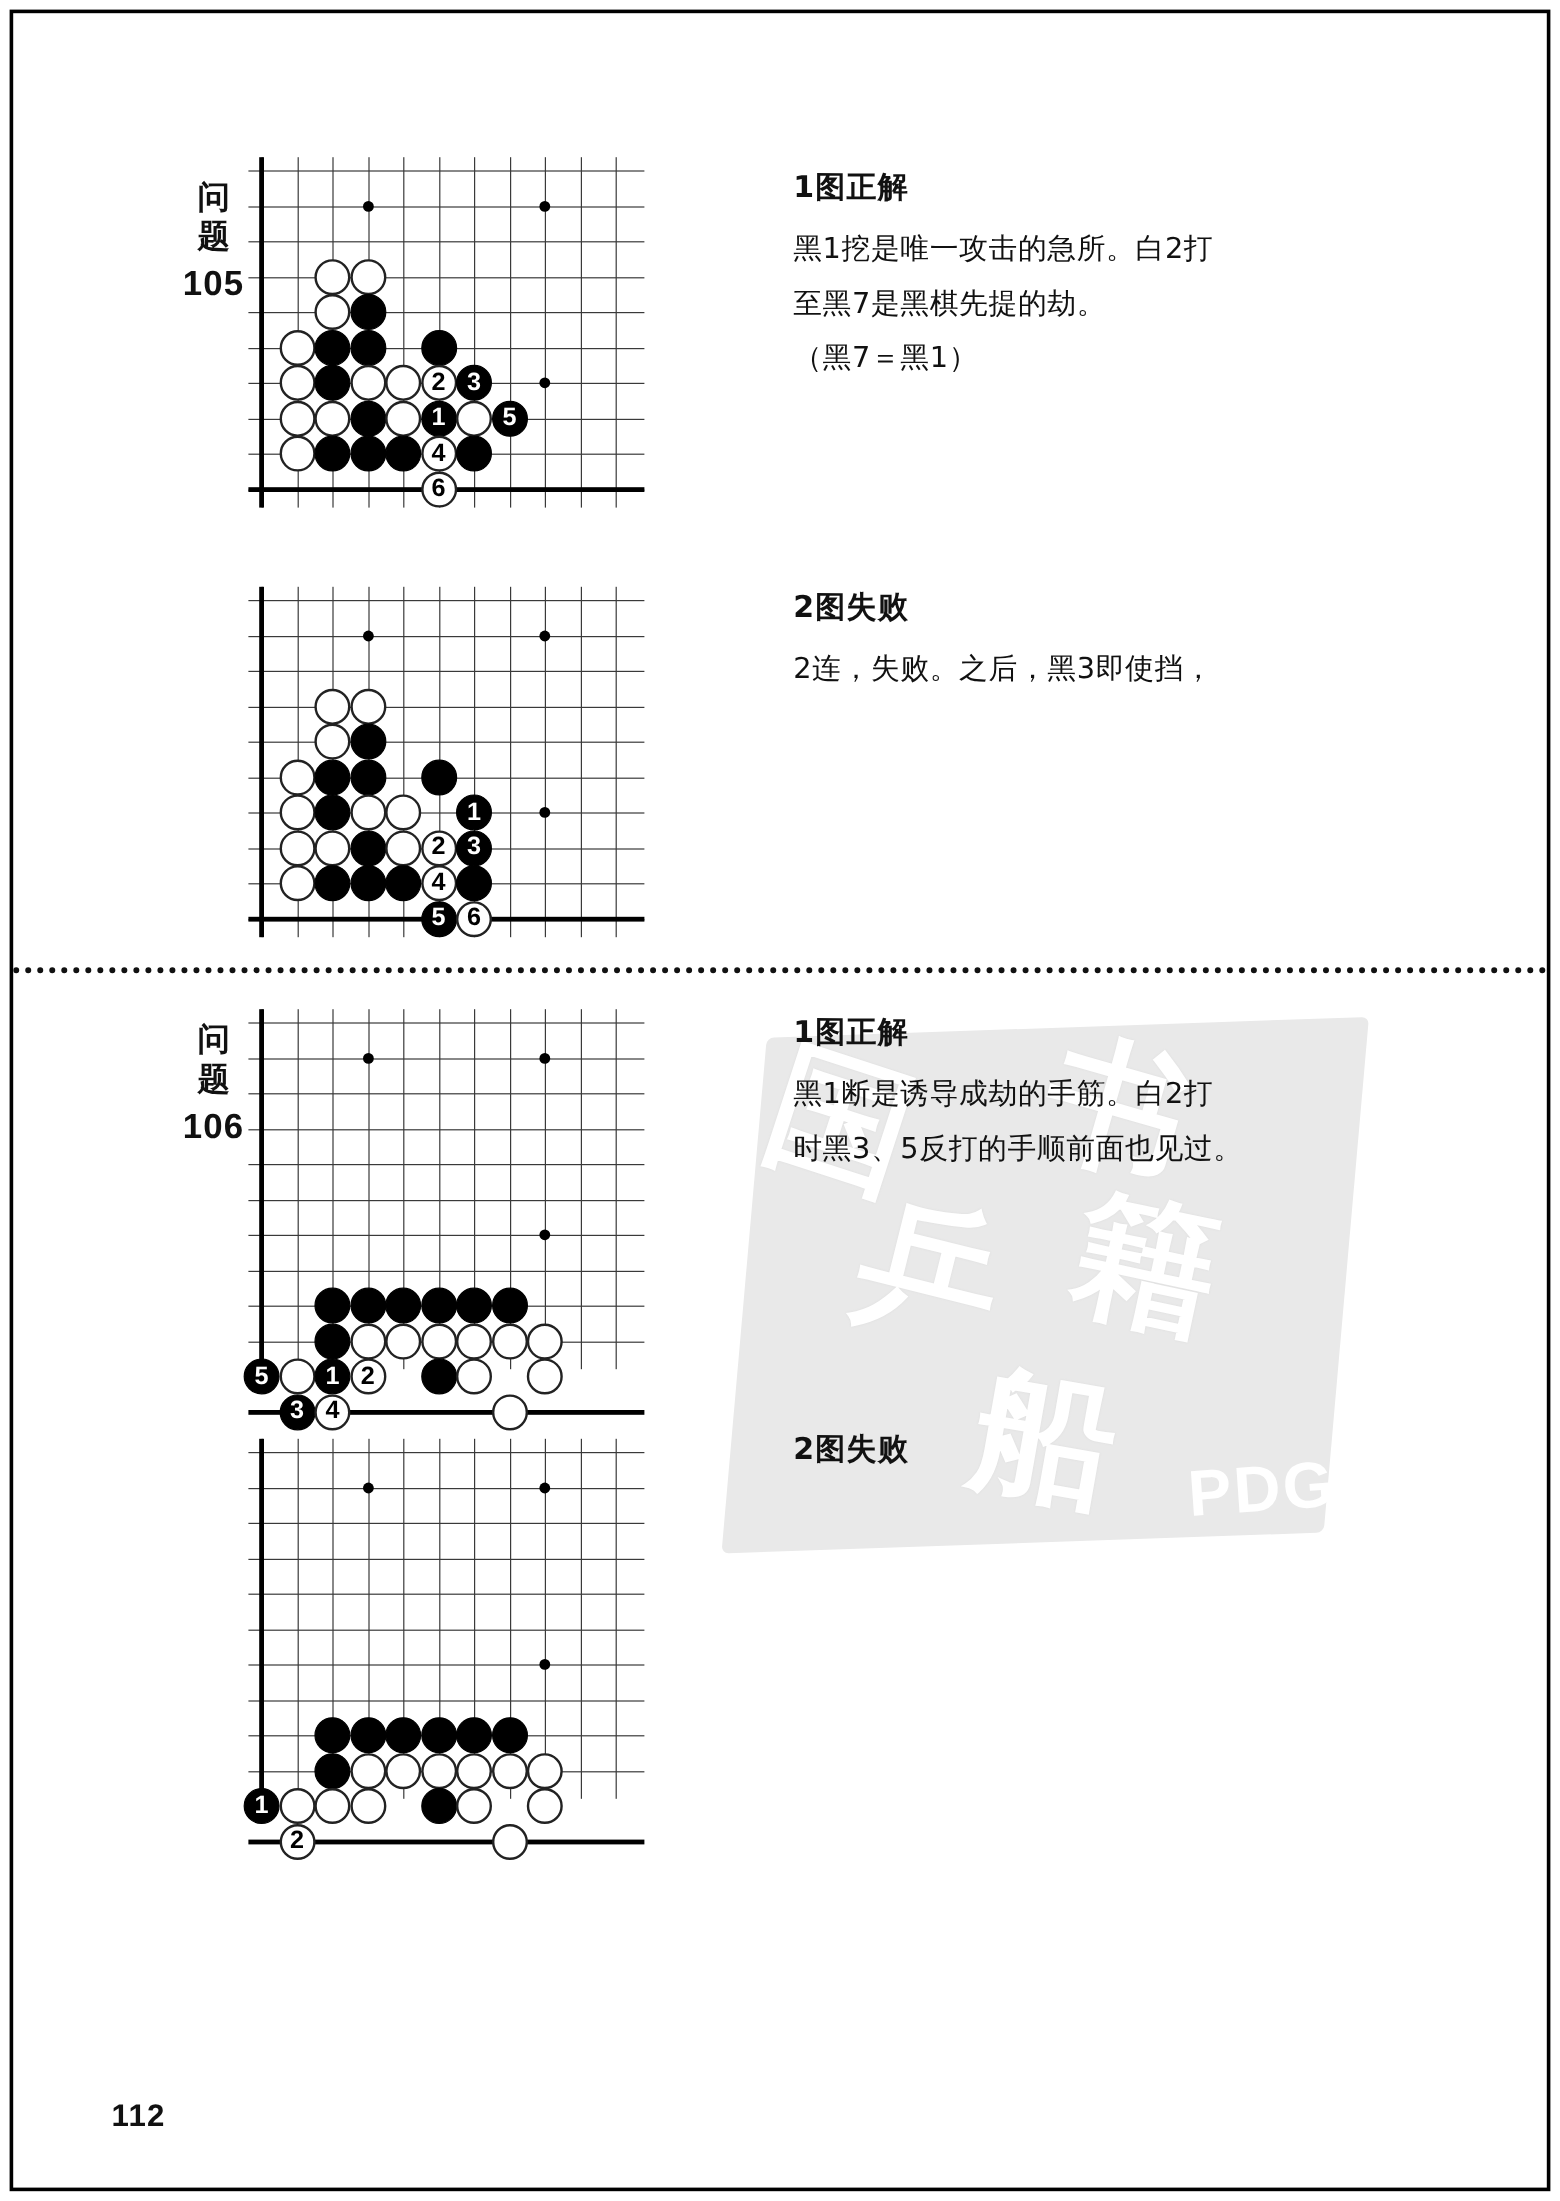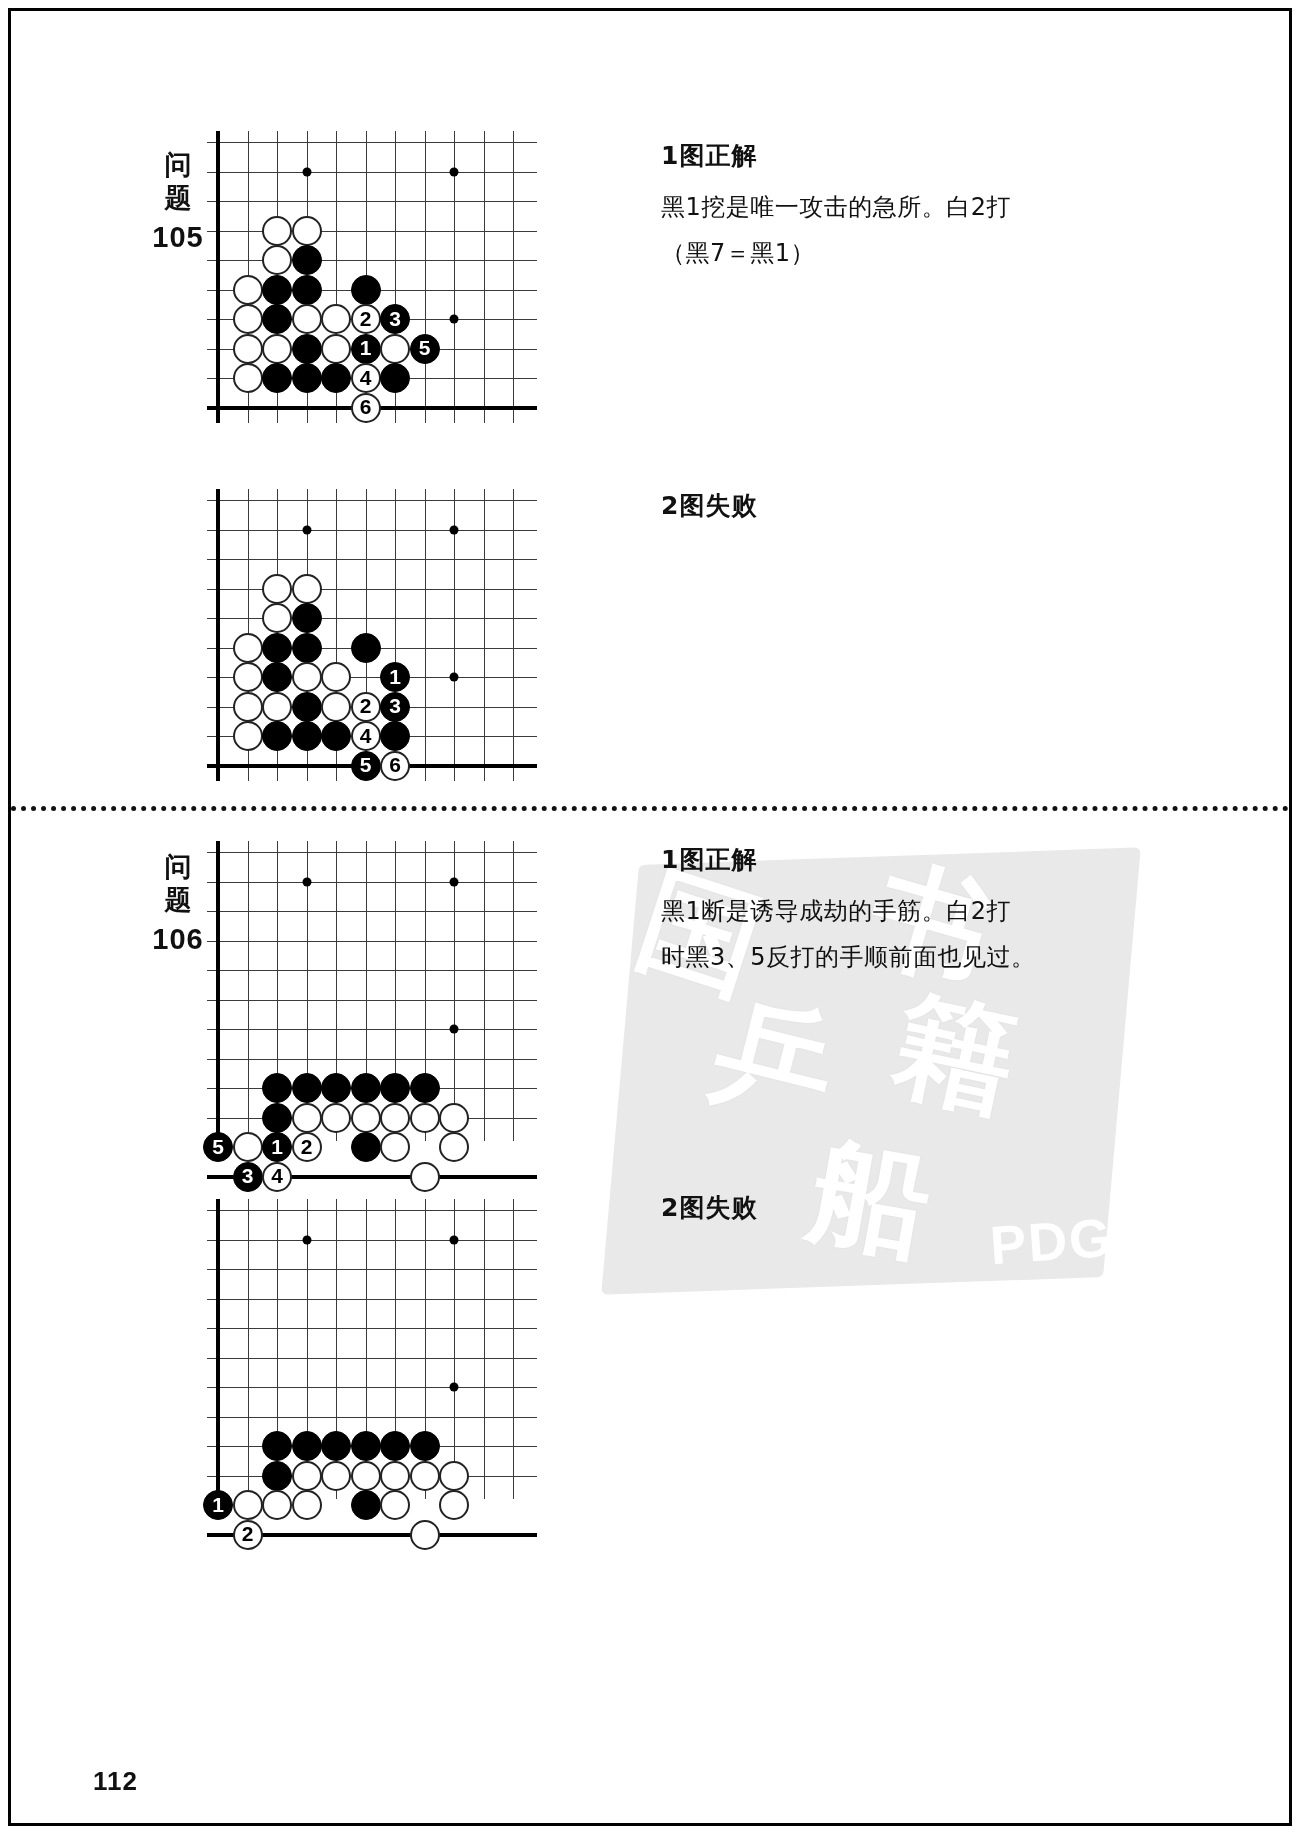--- a/index.html
+++ b/index.html
@@ -140,21 +140,21 @@
     font-size:24px;
     line-height:1.65;
     font-family:"DejaVu Sans","Liberation Sans",sans-serif;
     letter-spacing:0.5px;
     white-space:nowrap;
   }
 
   
   #pagenum {
     position:absolute;
-    left:82px; bottom:26px;
+    left:82px; bottom:44px;
     font-size:26px;
     font-weight:bold;
     font-family:"Liberation Sans",sans-serif;
     z-index:5;
     letter-spacing:1px;
   }
 </style>
 </head>
 <body>
 
@@ -442,25 +442,27 @@
       <div class="stone w" style="left: 247px; top: 306px; width: 30px; height: 30px;"></div>
       <div class="stone w" style="left: 40.5px; top: 335.5px; width: 30px; height: 30px;">
         <span class="lbl">2</span>
       </div>
       <div class="stone w" style="left: 217.5px; top: 335.5px; width: 30px; height: 30px;"></div>
     </div>
 
   <div class="textcol" style="left:650px; top:128px;">
     <h3>1图正解</h3>
     <p>黑1挖是唯一攻击的急所。白2打</p>
+    <p>至黑7是黑棋先提的劫。</p>
     <p>（黑7＝黑1）</p>
   </div>
 
   <div class="textcol" style="left:650px; top:478px;">
     <h3>2图失败</h3>
+    <p>2连，失败。之后，黑3即使挡，</p>
   </div>
 
   <div class="textcol" style="left:650px; top:832px;">
     <h3>1图正解</h3>
     <p>黑1断是诱导成劫的手筋。白2打</p>
     <p>时黑3、5反打的手顺前面也见过。</p>
   </div>
 
   <div class="textcol" style="left:650px; top:1180px;">
     <h3>2图失败</h3>

